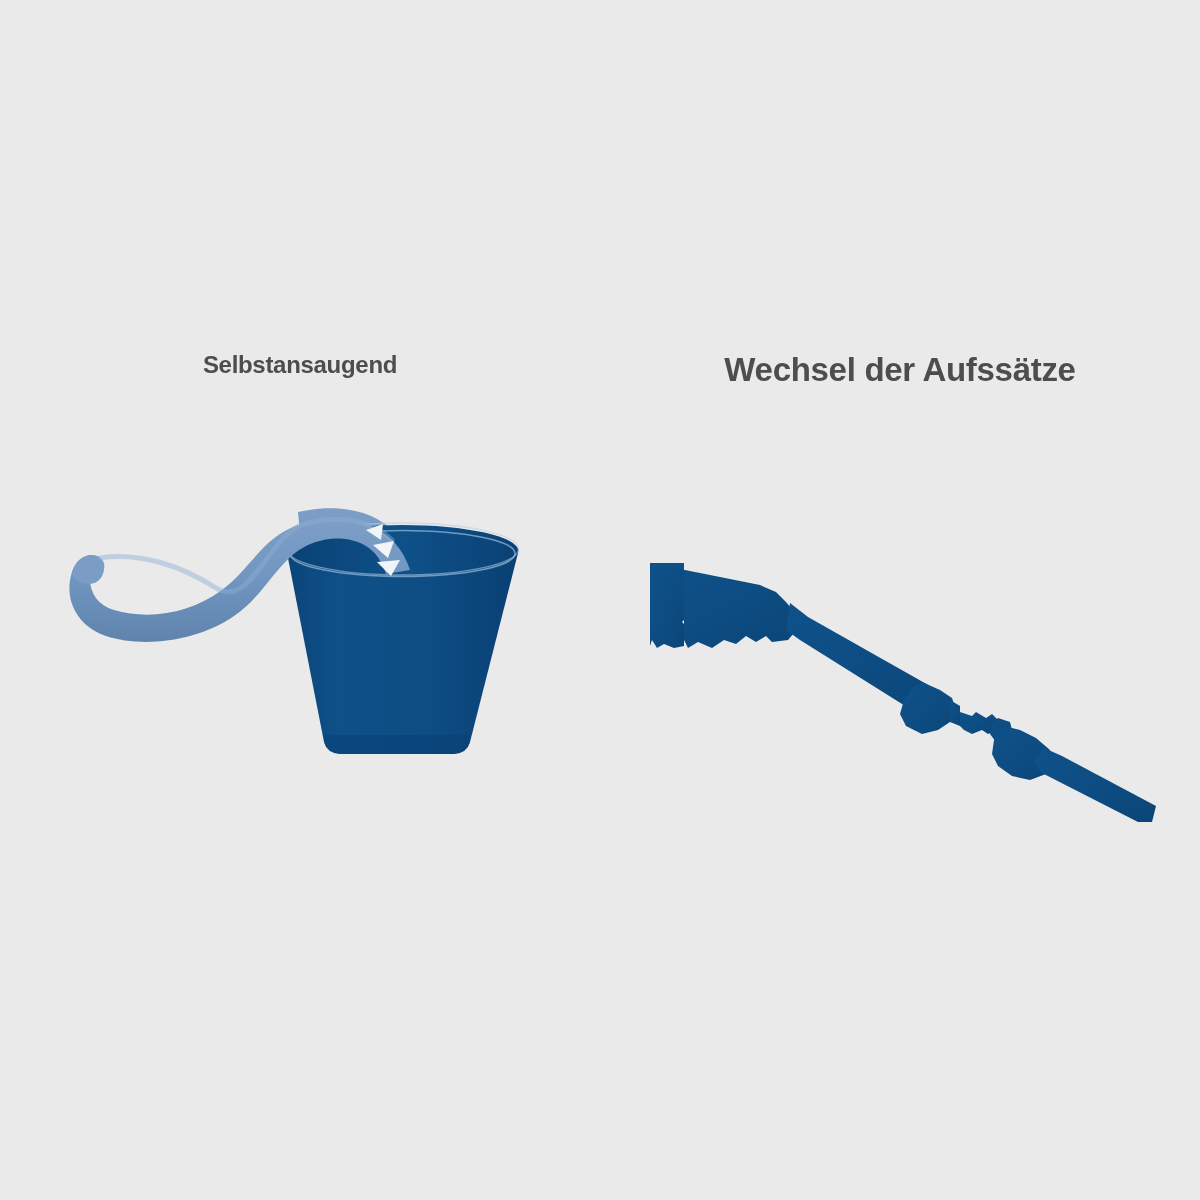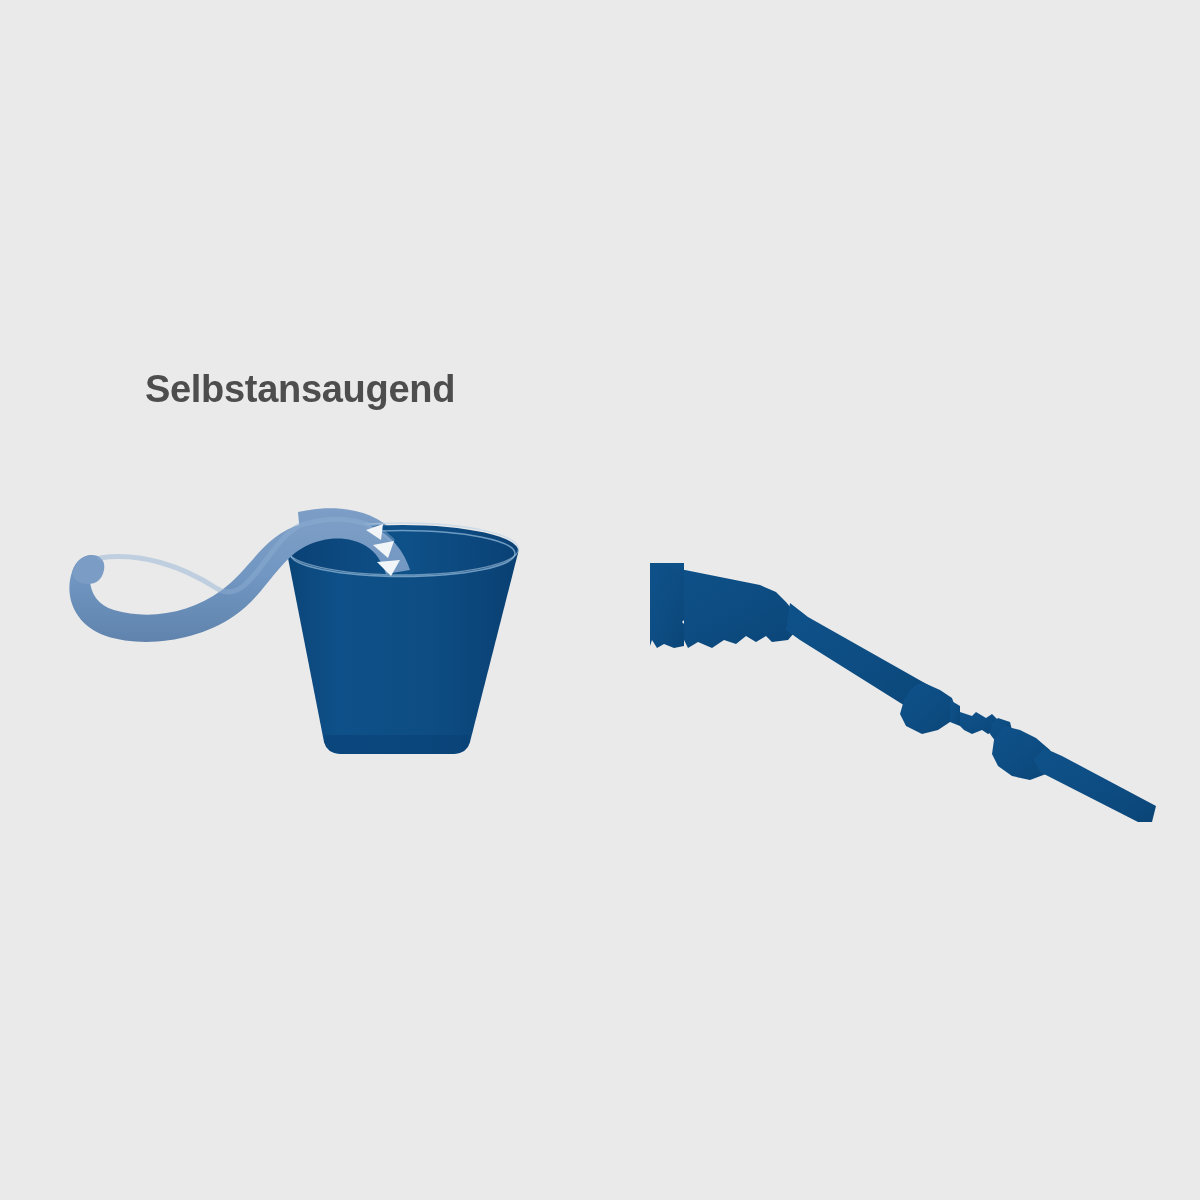--- a/index.html
+++ b/index.html
@@ -37,22 +37,22 @@
     left: 0;
     width: 100%;
     text-align: center;
     color: #4d4d4d;
     font-weight: bold;
     letter-spacing: -0.3px;
     line-height: 1.12;
     -webkit-font-smoothing: antialiased;
   }
   .caption-left {
-    top: 368px;
-    font-size: 38px;
+    top: 352px;
+    font-size: 24px;
   }
   .caption-right {
     top: 352px;
     font-size: 33px;
     padding: 0 22px;
     box-sizing: border-box;
   }
   .caption-right .cap-line { display: block; }
 
   
@@ -168,20 +168,21 @@
         <path d="M 383 524 L 366 530 L 381 540 Z"></path>
         <path d="M 394 541 L 373 545 L 388 558 Z"></path>
         <path d="M 400 560 L 377 562 L 391 576 Z"></path>
       </g>
     </svg>
   </div>
 
   <div class="panel panel-right">
 
     <div class="caption caption-right" style="color: rgb(77, 77, 77);">
+      <span class="cap-line">Wechsel der Aufssätze</span>
     </div>
 
 
     <svg class="art" viewBox="0 0 600 1200">
       <defs>
         <linearGradient id="wandGrad" x1="0" y1="0" x2="1" y2="1">
           <stop offset="0" stop-color="#0e5189"></stop>
           <stop offset="0.5" stop-color="#0d4d83"></stop>
           <stop offset="1" stop-color="#0b4577"></stop>
         </linearGradient>

